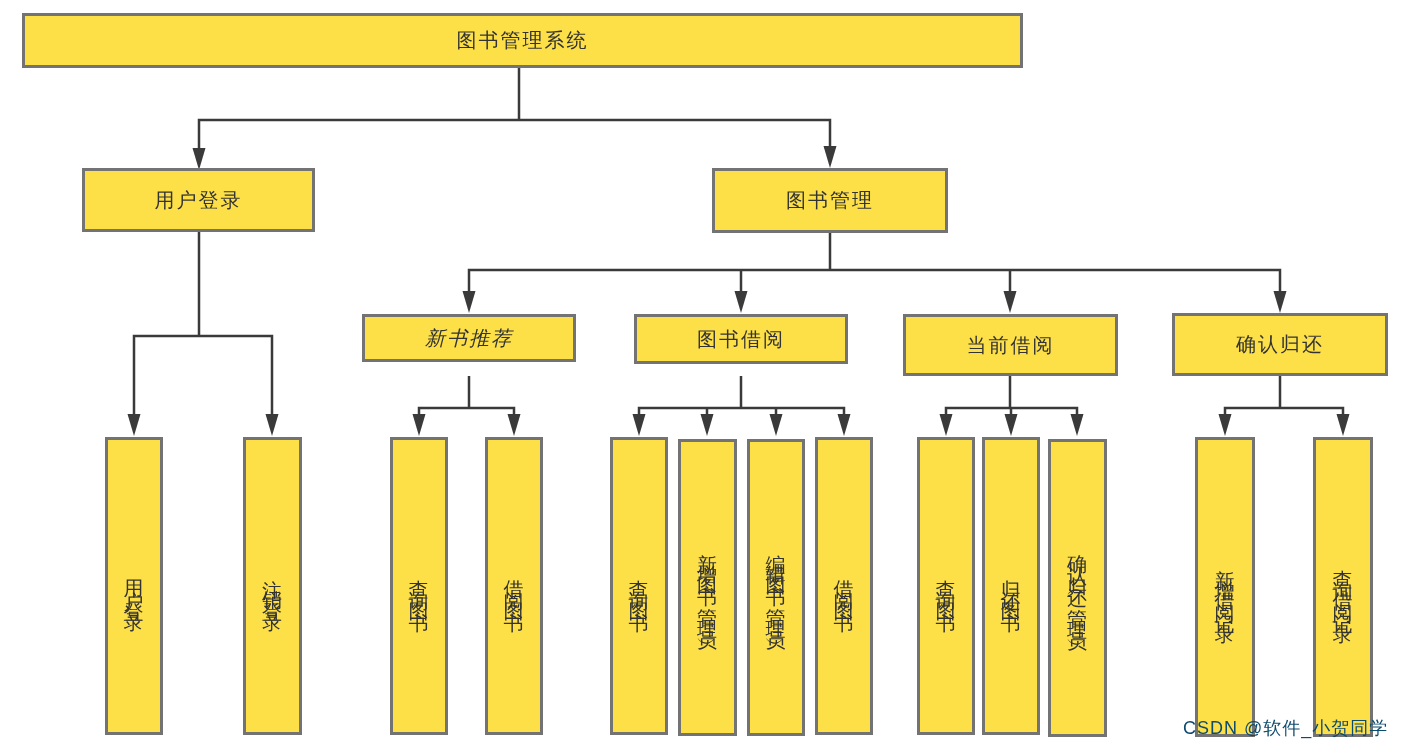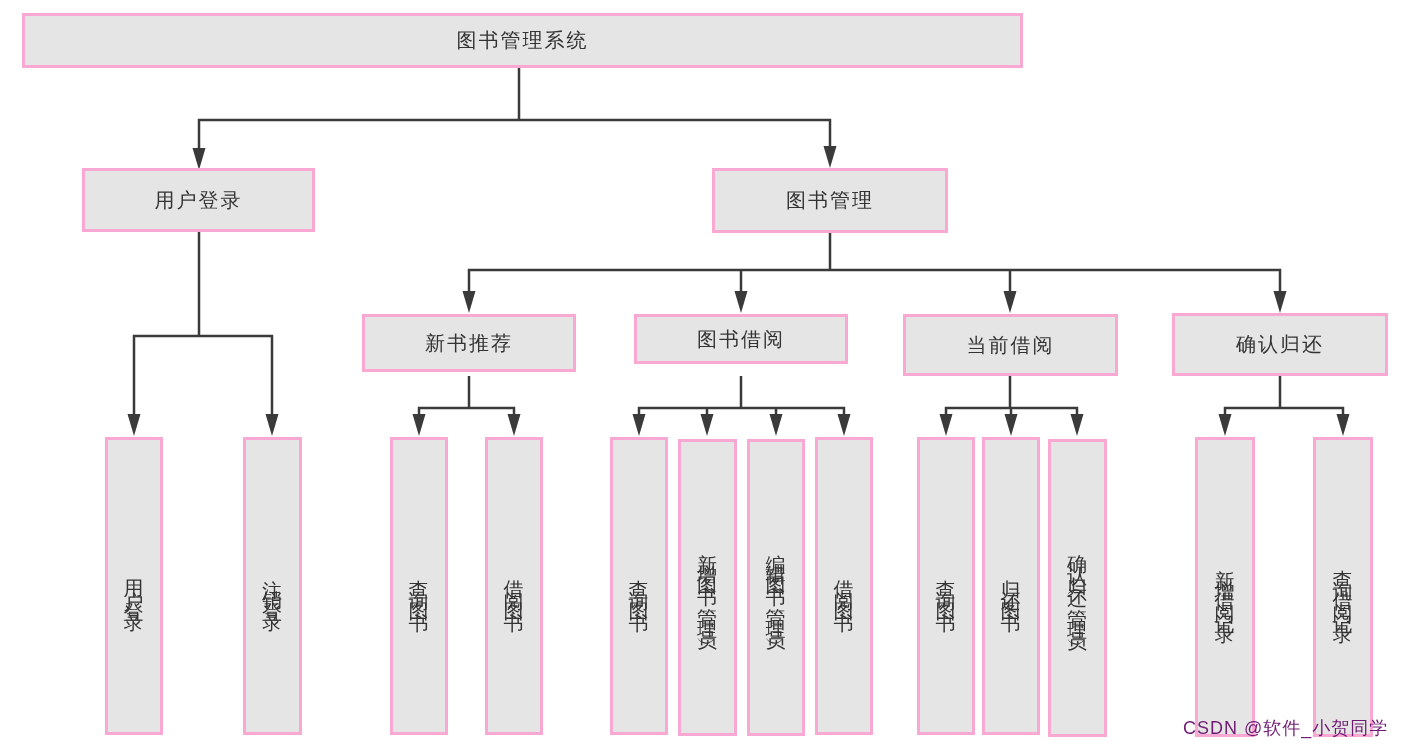--- a/index.html
+++ b/index.html
@@ -19,43 +19,43 @@
     position: absolute;
     left: 0;
     top: 0;
     width: 1405px;
     height: 747px;
     pointer-events: none;
   }
   .node {
     position: absolute;
     box-sizing: border-box;
-    background: #e5e5e5;
-    border: 3px solid #f9a8d4;
+    background: #fde047;
+    border: 3px solid #737373;
     display: flex;
     align-items: center;
     justify-content: center;
     color: #333333;
     font-size: 20px;
     letter-spacing: 2px;
     white-space: nowrap;
   }
   .vnode {
     writing-mode: vertical-rl;
     text-orientation: mixed;
     letter-spacing: 11px;
     white-space: normal;
     line-height: 1.1;
   }
   .watermark {
     position: absolute;
     left: 1183px;
     top: 716px;
     font-size: 18px;
-    color: #701a75;
+    color: #0c4a6e;
     letter-spacing: 1px;
     z-index: 5;
     white-space: nowrap;
   }
 </style>
 </head>
 <body>
 
 <div class="canvas">
 
@@ -107,21 +107,21 @@
     <span>图书管理系统</span>
   </div>
 
   <div class="node" style="left:82px; top:168px; width:233px; height:64px;">
     <span>用户登录</span>
   </div>
   <div class="node" style="left:712px; top:168px; width:236px; height:65px;">
     <span>图书管理</span>
   </div>
 
-  <div class="node" style="left:362px; top:314px; width:214px; height:58px;">
+  <div class="node" style="left:362px; top:314px; width:214px; height:48px;font-style:italic;">
     <span>新书推荐</span>
   </div>
   <div class="node" style="left:634px; top:314px; width:214px; height:50px;">
     <span>图书借阅</span>
   </div>
   <div class="node" style="left:903px; top:314px; width:215px; height:62px;justify-content:center;">
     <span>当前借阅</span>
   </div>
   <div class="node" style="left:1172px; top:313px; width:216px; height:63px;">
     <span>确认归还</span>

